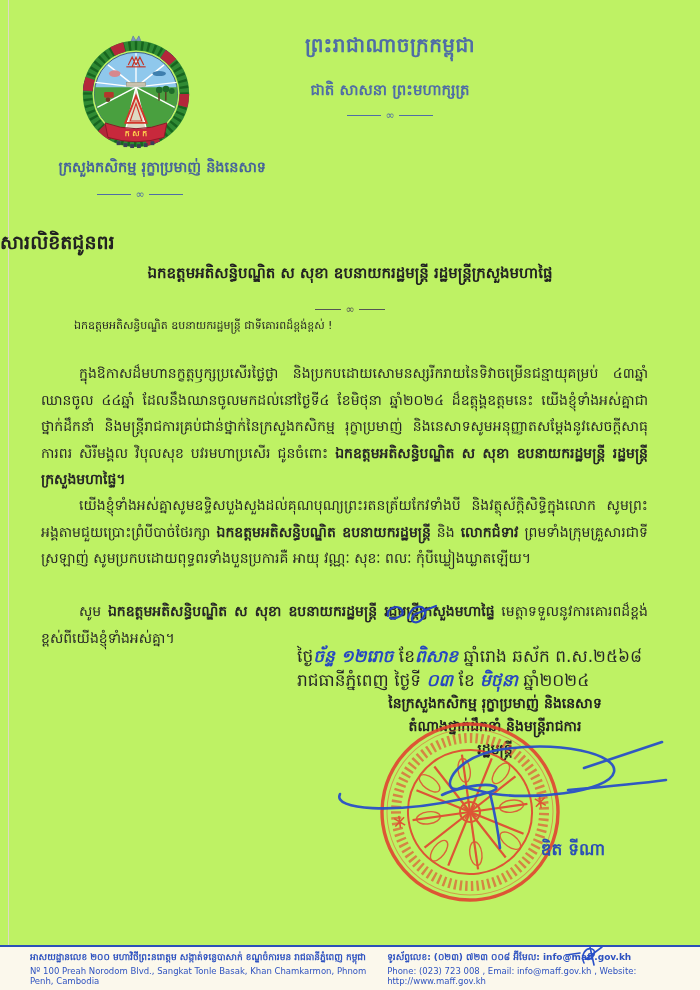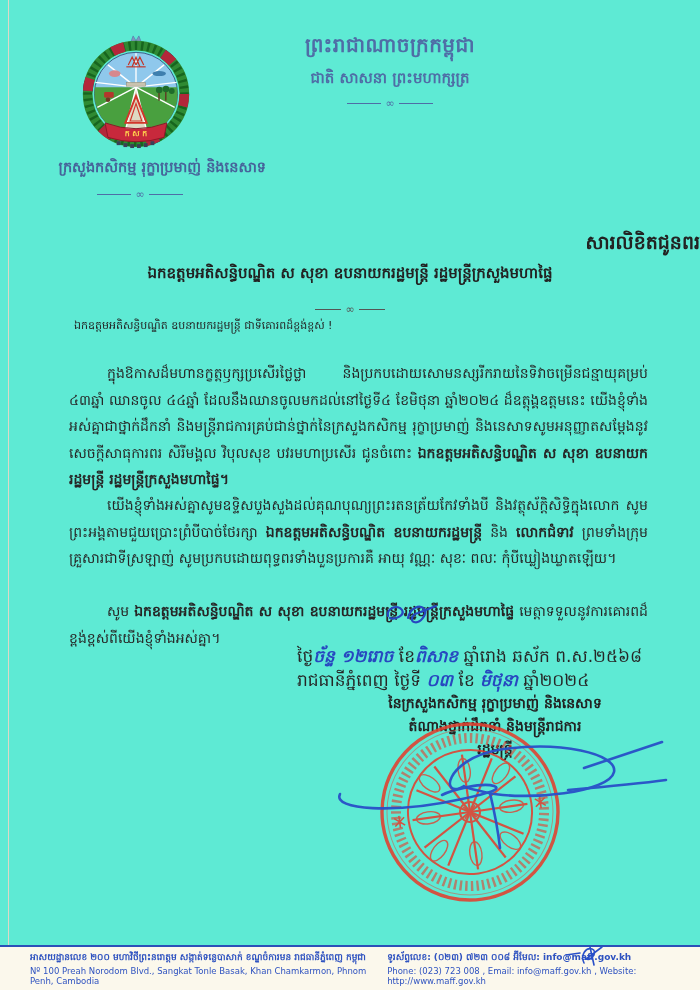--- a/index.html
+++ b/index.html
@@ -1,40 +1,40 @@
 <!DOCTYPE html>
 <html><head>
 <meta charset="utf-8">
 <style>
   html,body{margin:0;padding:0;background:#9a9a9a;}
   .page{
     position:relative;width:700px;height:990px;margin:0 auto;
-    background:#5eead4;overflow:hidden;
+    background:#bef264;overflow:hidden;
     font-family:"DejaVu Sans","Liberation Sans",sans-serif;
     color:#2b2b2b;
   }
   .scan-edge{position:absolute;left:8px;top:0;bottom:0;width:0;border-left:1px solid #ddd8c6;}
   
   .kingdom{position:absolute;left:200px;top:32px;width:380px;text-align:center;color:#4f6da6;}
   .kingdom .t1{font-size:20px;font-weight:bold;letter-spacing:.5px;}
-  .kingdom .t2{font-size:15px;font-weight:bold;margin-top:6px;}
+  .kingdom .t2{font-size:15px;font-weight:bold;margin-top:18px;}
   .orn{display:flex;align-items:center;justify-content:center;gap:4px;font-size:9px;color:#4f6da6;margin-top:8px;}
   .orn .bar{display:inline-block;width:34px;border-top:1px solid currentColor;}
   .orn .knot{font-size:11px;line-height:1;}
   .emblem{position:absolute;left:78px;top:32px;}
   .ministry{position:absolute;left:14px;top:158px;width:252px;text-align:right;color:#46639a;}
   .ministry .t{font-size:14.5px;font-weight:bold;}
   .ministry .orn{margin-top:10px;}
   
-  .ltr-title{position:absolute;left:0;right:0;top:230px;text-align:right;font-size:19px;font-weight:bold;color:#222;}
+  .ltr-title{position:absolute;left:0;right:0;top:230px;text-align:left;font-size:19px;font-weight:bold;color:#222;}
   .ltr-addr{position:absolute;left:0;right:0;top:263px;text-align:center;font-size:15px;font-weight:bold;color:#222;}
   .ltr-orn{position:absolute;left:0;right:0;top:296px;color:#555;}
   
   .greet{position:absolute;left:74px;top:318px;right:40px;font-size:11px;font-weight:normal;color:#222;}
-  .para{position:absolute;left:69px;right:52px;font-size:14px;line-height:26.5px;text-align:justify;color:#262626;}
+  .para{position:absolute;left:41px;right:52px;font-size:14px;line-height:26.5px;text-align:justify;color:#262626;}
   .para.p1{top:346px;text-indent:38px;}
   .para.p2{top:478px;text-indent:38px;}
   .para.p3{top:584px;text-indent:38px;}
   .b{font-weight:bold;}
   .hw{color:#2747c0;font-style:italic;font-weight:bold;}
   
   .dateline{position:absolute;left:297px;font-size:17px;color:#262626;white-space:nowrap;}
   .dl1{top:645px;}
   .dl2{top:669px;}
   
@@ -227,20 +227,21 @@
       <g stroke="#2950c8" stroke-width="2.6" fill="none" stroke-linecap="round" opacity="0.95">
         <path d="M132,88 C108,102 112,62 166,52 C228,42 286,56 282,74 C278,94 196,104 152,94 C140,91 133,90 132,88"></path>
         <path d="M252,70 C282,60 306,52 330,44"></path>
         <path d="M236,92 C282,88 312,85 334,82"></path>
         <path d="M8,96 C0,112 62,116 130,101 C158,95 170,91 162,88 C150,84 120,92 110,97"></path>
         <path d="M158,95 C162,112 166,132 168,150"></path>
       </g>
     </svg>
   </div>
 
+  <div class="sig-name">ឌិត ទីណា</div>
 
   <div class="footer">
     <div class="col">
       <span class="km">អាសយដ្ឋានលេខ ២០០ មហាវិថីព្រះនរោត្តម សង្កាត់ទន្លេបាសាក់ ខណ្ឌចំការមន រាជធានីភ្នំពេញ កម្ពុជា</span>
       <span class="en">Nº 100 Preah Norodom Blvd., Sangkat Tonle Basak, Khan Chamkarmon, Phnom Penh, Cambodia</span>
     </div>
     <div class="col" style="position:relative;">
       <span class="km">ទូរស័ព្ទលេខ: (០២៣) ៧២៣ ០០៨ អ៊ីមែល: info@maff.gov.kh</span>
       <span class="en">Phone: (023) 723 008 , Email: info@maff.gov.kh , Website: http://www.maff.gov.kh</span>
       <span class="footer-paraph">

